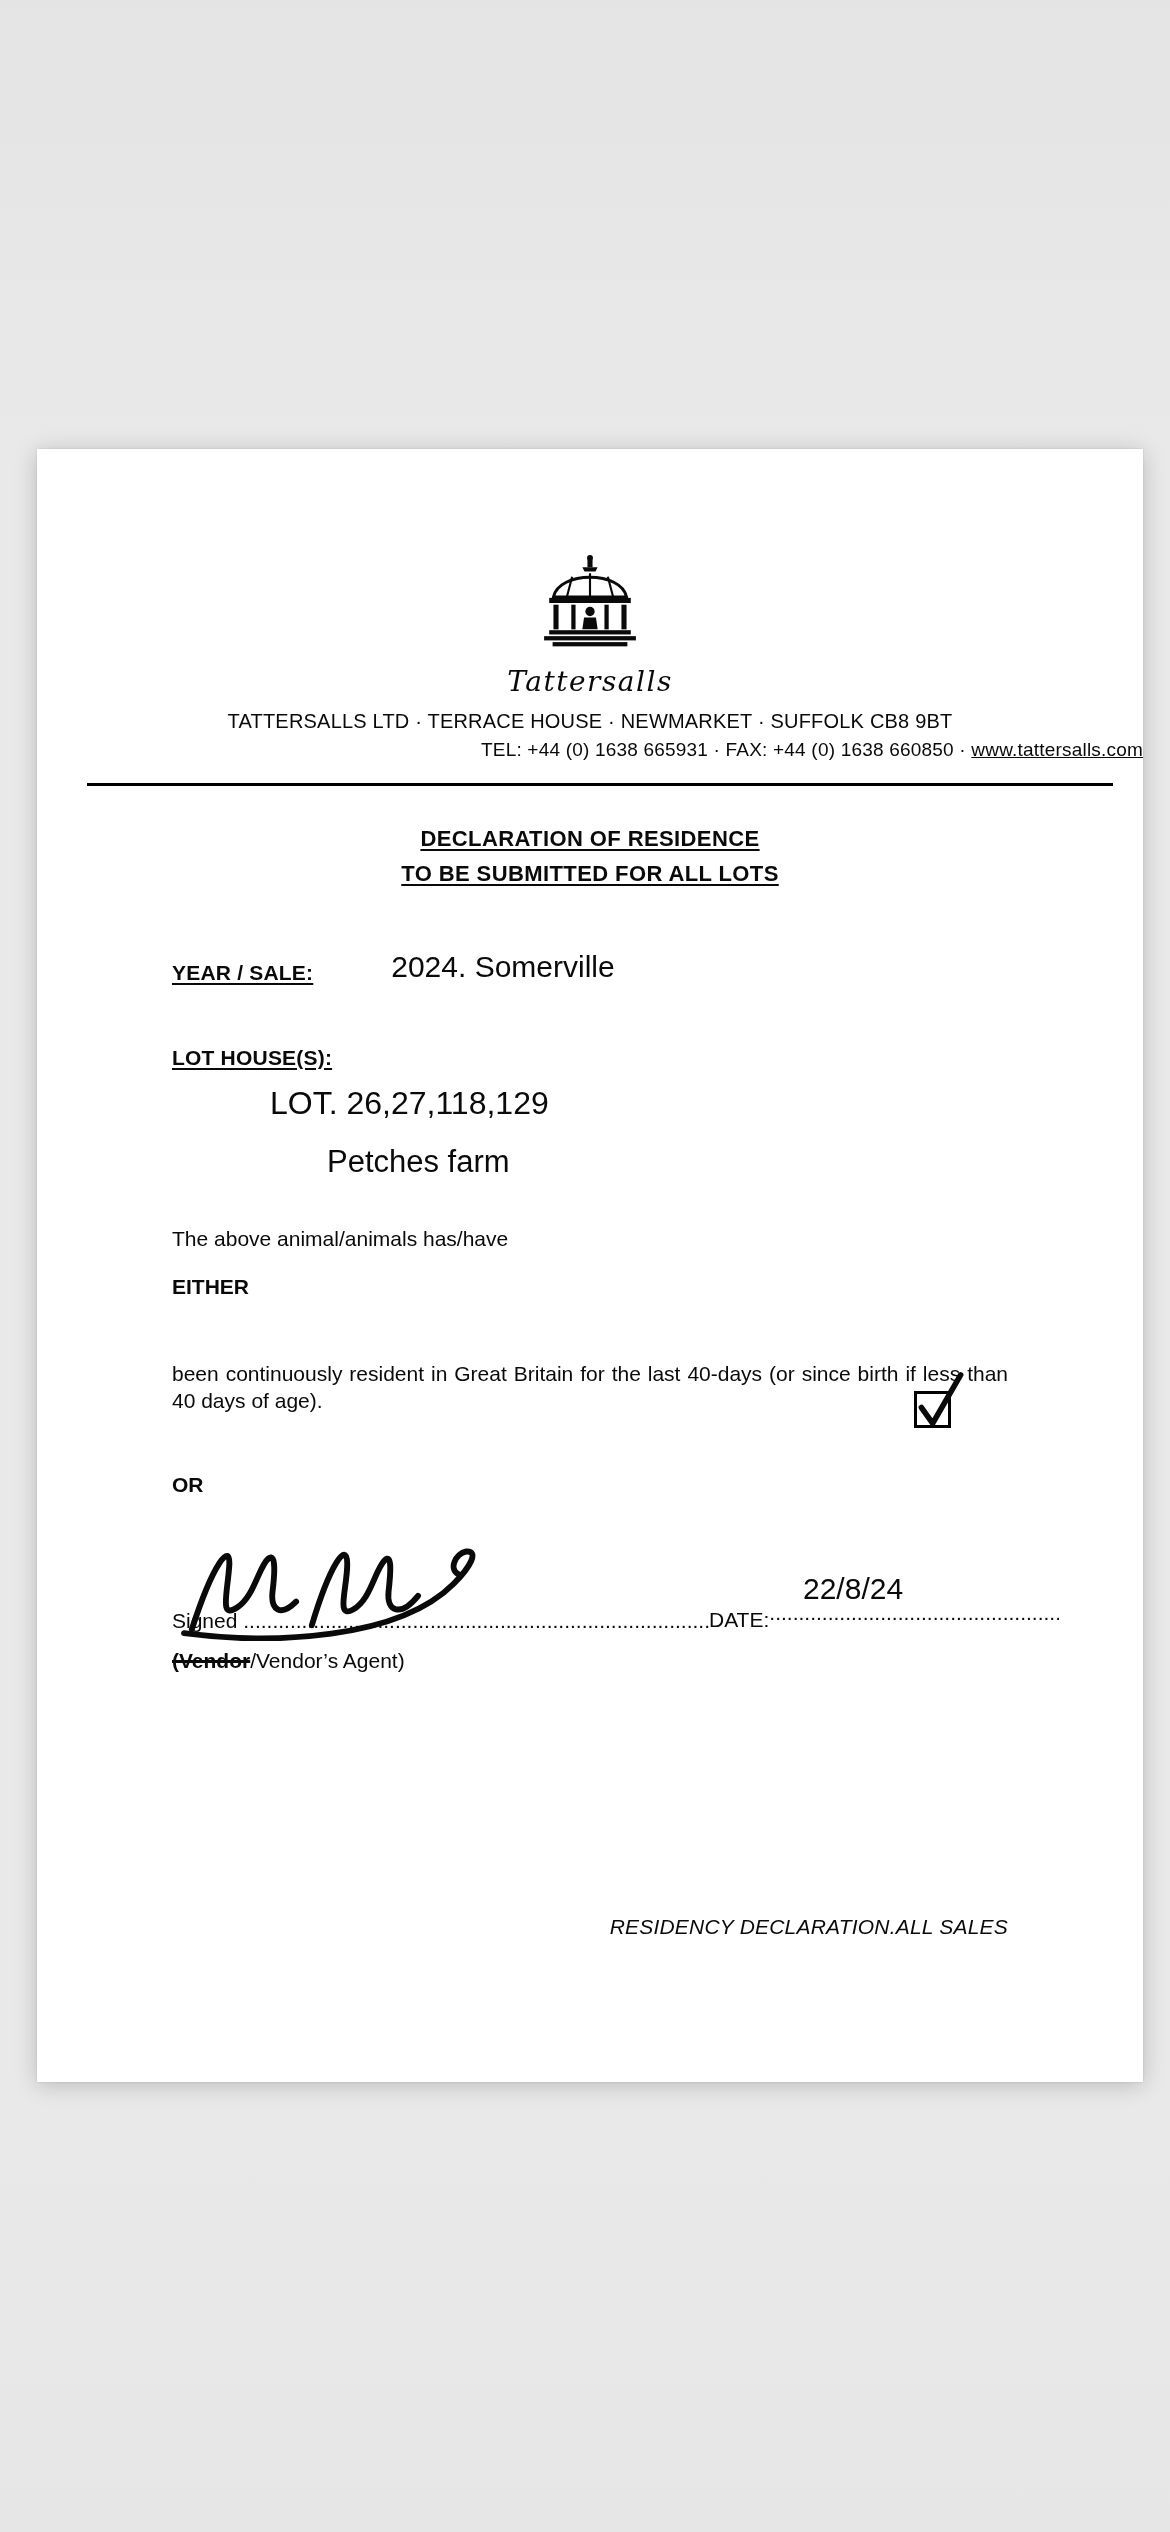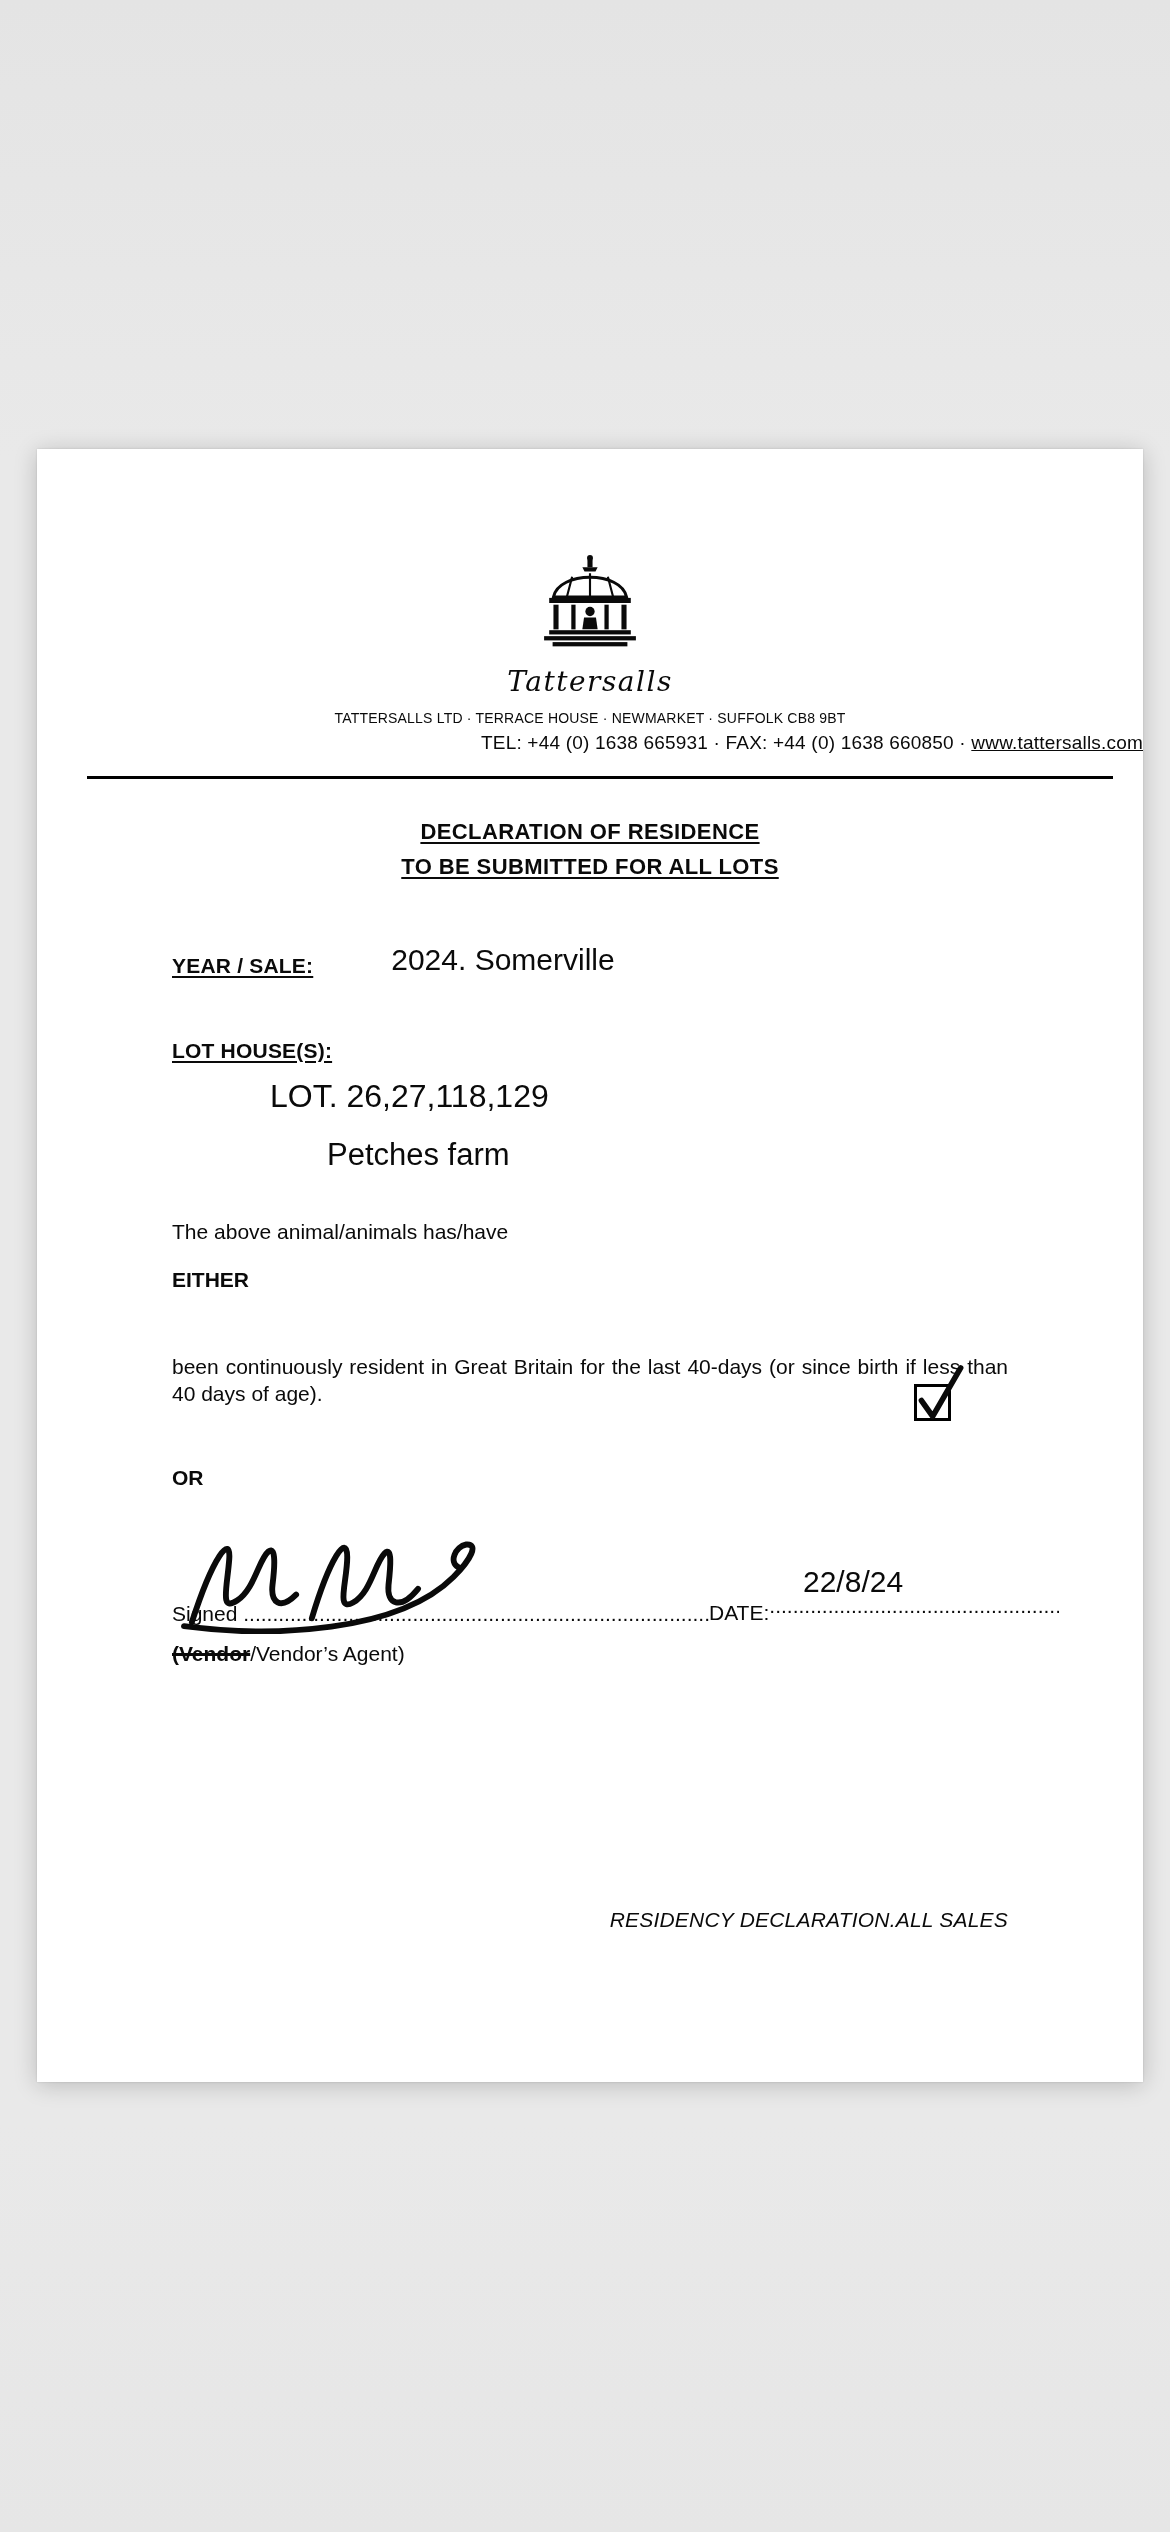--- a/index.html
+++ b/index.html
@@ -35,21 +35,21 @@
     margin-top: 2px;
     text-align: center;
     font-family: "DejaVu Serif", serif;
     font-style: italic;
     font-size: 28px;
     letter-spacing: 1.5px;
   }
   .addr-line {
     margin-top: 12px;
     text-align: center;
-    font-size: 14px;
+    font-size: 20px;
     letter-spacing: 0.2px;
   }
   .contact-line {
     margin-top: 6px;
     text-align: right;
     font-size: 19px;
     letter-spacing: 0.2px;
   }
   .contact-line a {
     color: #0a0a0a;

